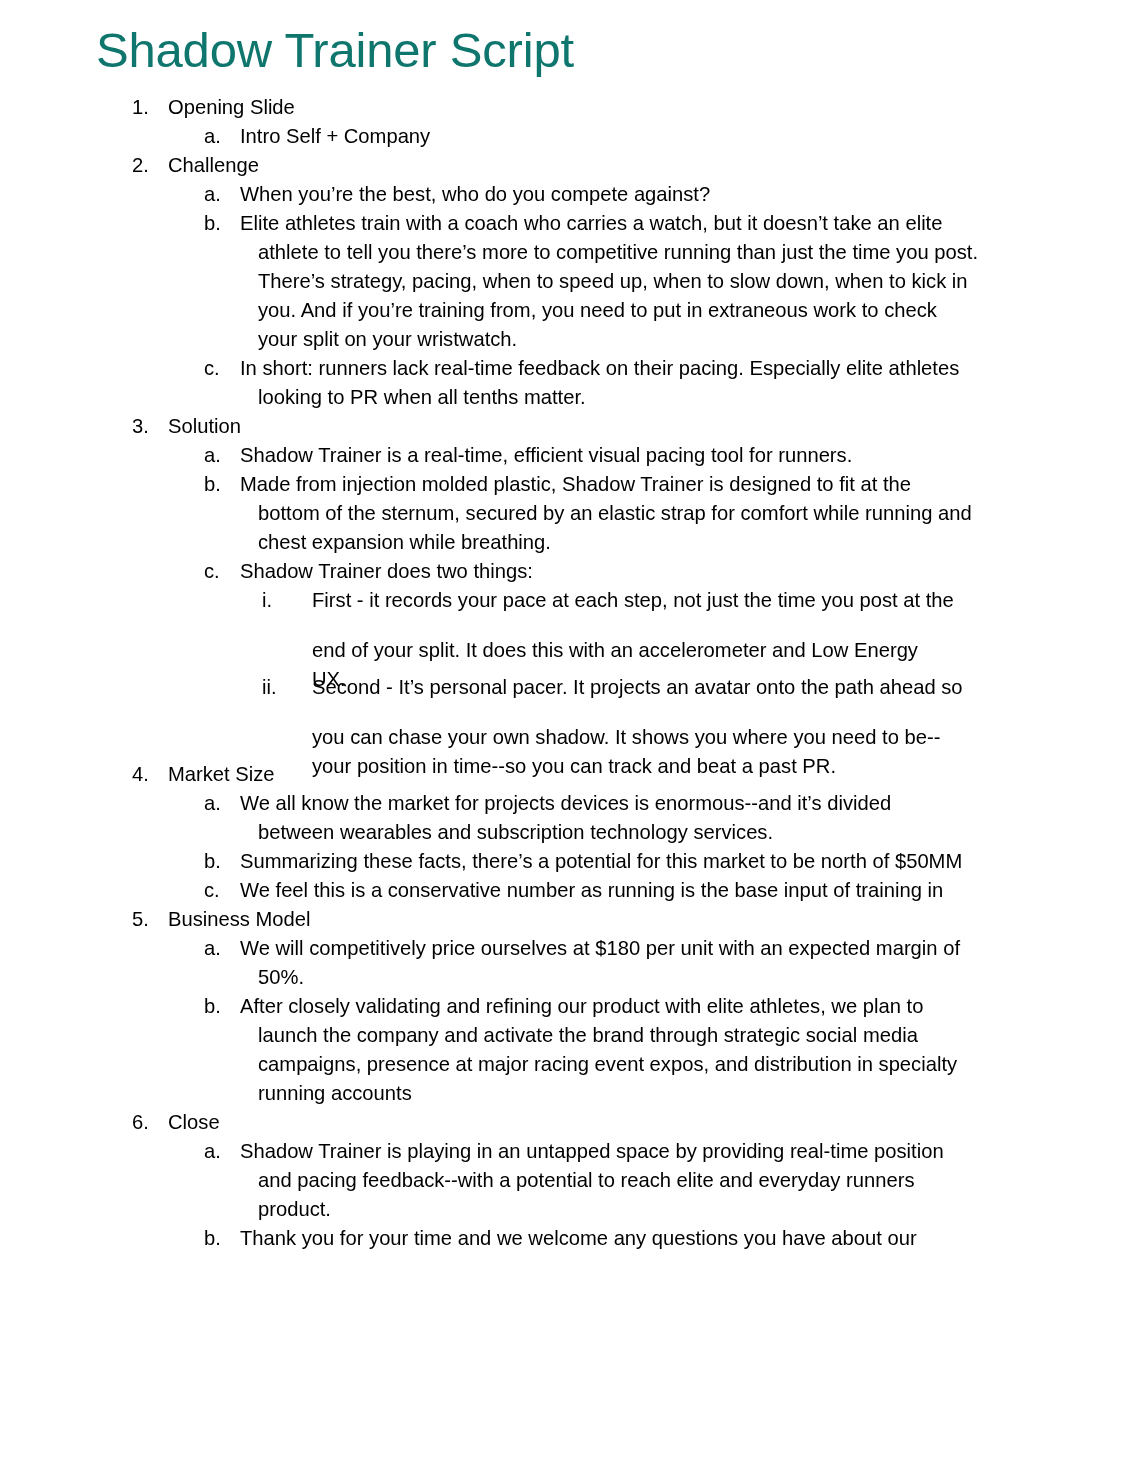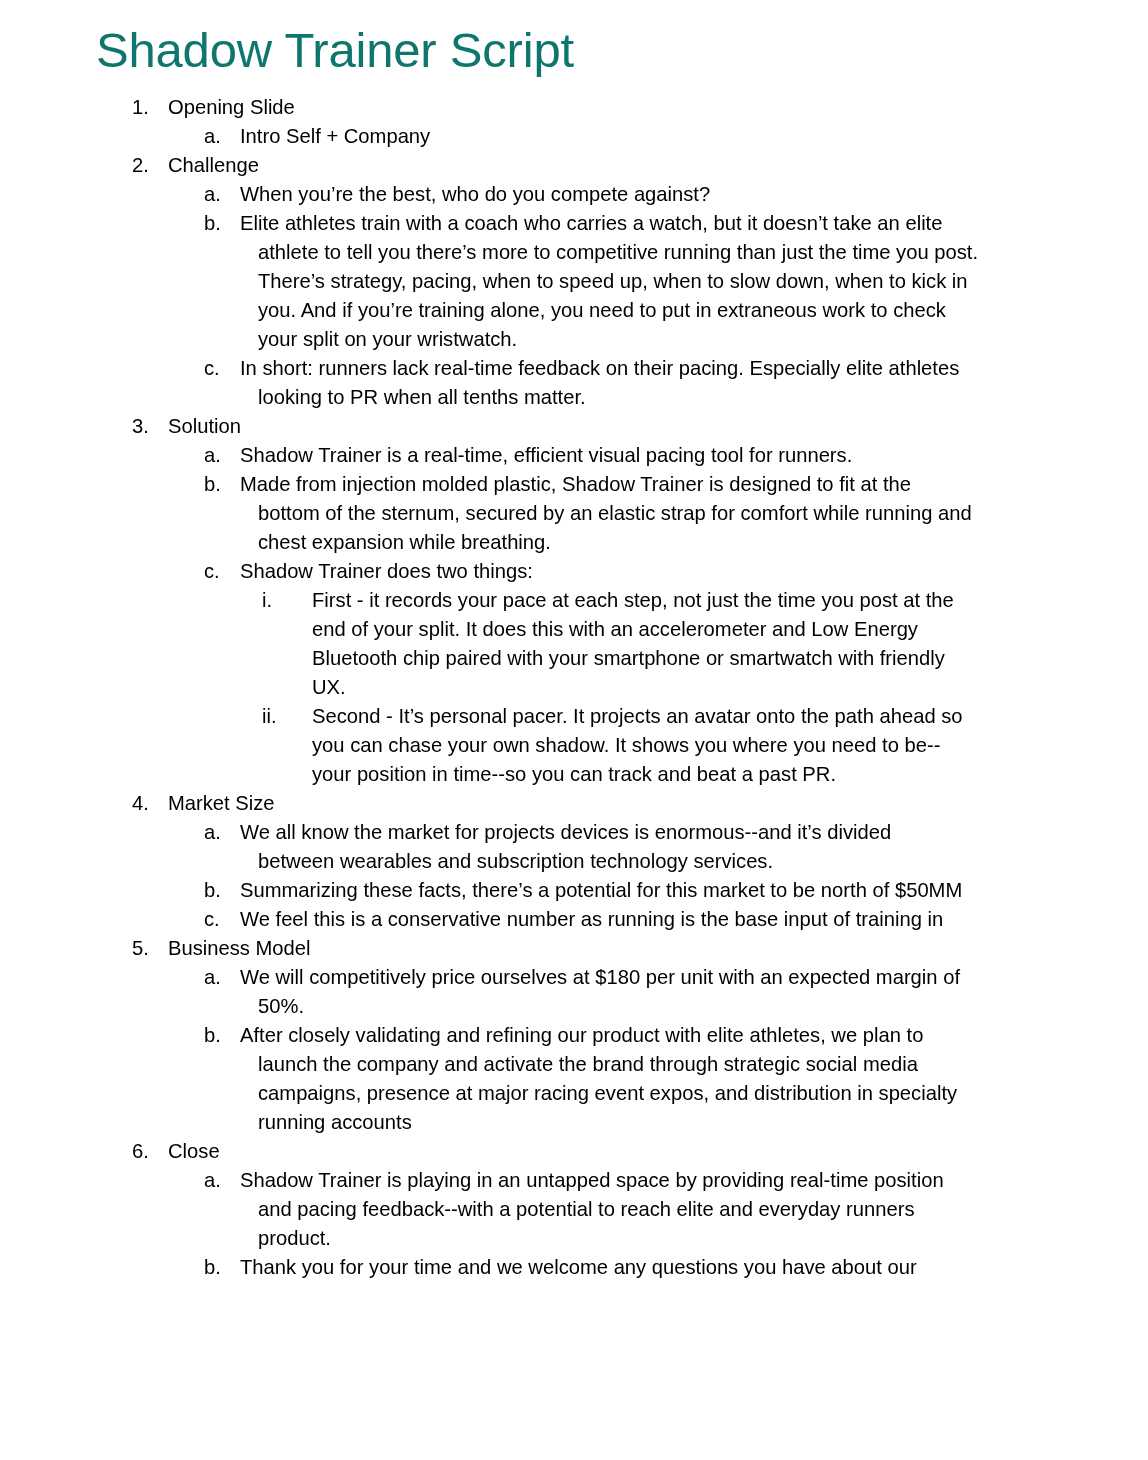--- a/index.html
+++ b/index.html
@@ -16,21 +16,21 @@
   .line { position: relative; font-size: 20.2px; line-height: 29px; height: 29px; white-space: nowrap; }
   .marker { position: absolute; }
   .l1 .marker { left: 132px; }
   .l1 .text { position: absolute; left: 168px; }
   .l2 .marker { left: 204px; }
   .l2 .text { position: absolute; left: 240px; }
   .l3 .marker { left: 262px; }
   .l3 .text { position: absolute; left: 312px; }
   .cont .text { position: absolute; }
   .l2c .text { left: 240px; margin-left: 18px; }
-  .l3c .text { left: 312px; }
+  .l3c .text { left: 312px; margin-top: 21px; }
 </style>
 </head>
 <body>
 
 <h1 class="title">Shadow Trainer Script</h1>
 
 <div class="outline" id="outline">
     <div class="section">
       <div class="line l1">
         <span class="marker">1.</span>
@@ -59,21 +59,21 @@
           <span class="marker">b.</span>
           <span class="text">Elite athletes train with a coach who carries a watch, but it doesn’t take an elite</span>
         </div>
         <div class="line cont l2c">
           <span class="text">athlete to tell you there’s more to competitive running than just the time you post.</span>
         </div>
         <div class="line cont l2c">
           <span class="text">There’s strategy, pacing, when to speed up, when to slow down, when to kick in</span>
         </div>
         <div class="line cont l2c">
-          <span class="text">you. And if you’re training alone, you need to put in extraneous work to check</span>
+          <span class="text">you. And if you’re training from, you need to put in extraneous work to check</span>
         </div>
         <div class="line cont l2c">
           <span class="text">your split on your wristwatch.</span>
         </div>
       </div>
       <div class="item">
         <div class="line l2">
           <span class="marker">c.</span>
           <span class="text">In short: runners lack real-time feedback on their pacing. Especially elite athletes</span>
         </div>
@@ -112,23 +112,20 @@
         </div>
         <div class="subitem">
           <div class="line l3">
             <span class="marker">i.</span>
             <span class="text">First - it records your pace at each step, not just the time you post at the</span>
           </div>
           <div class="line cont l3c">
             <span class="text">end of your split. It does this with an accelerometer and Low Energy</span>
           </div>
           <div class="line cont l3c">
-            <span class="text">Bluetooth chip paired with your smartphone or smartwatch with friendly</span>
-          </div>
-          <div class="line cont l3c">
             <span class="text">UX.</span>
           </div>
         </div>
         <div class="subitem">
           <div class="line l3">
             <span class="marker">ii.</span>
             <span class="text">Second - It’s personal pacer. It projects an avatar onto the path ahead so</span>
           </div>
           <div class="line cont l3c">
             <span class="text">you can chase your own shadow. It shows you where you need to be--</span>

